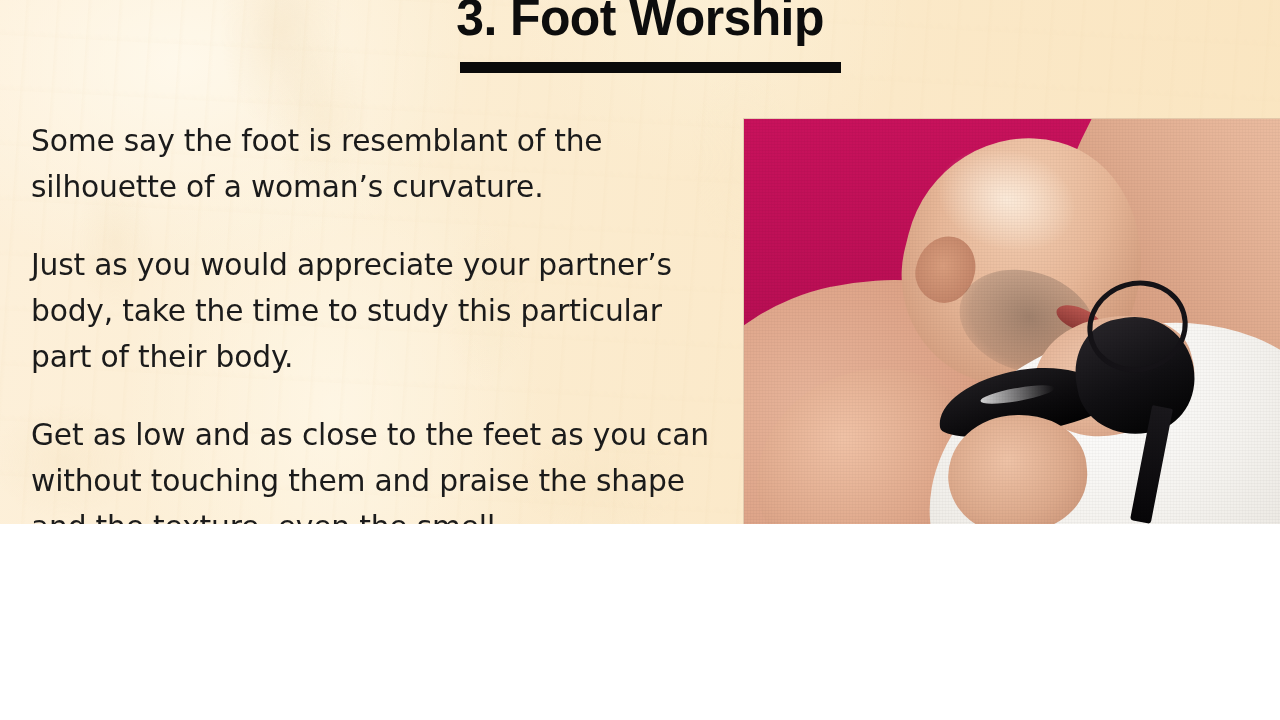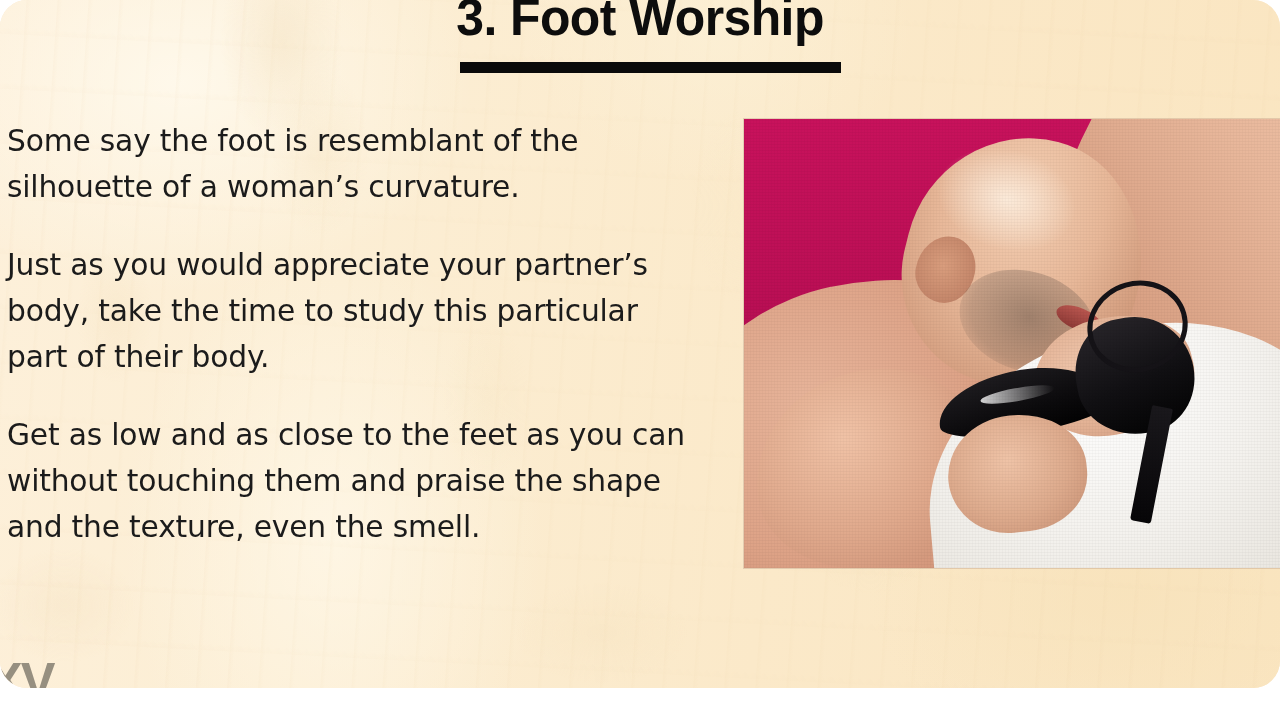--- a/index.html
+++ b/index.html
@@ -4,25 +4,24 @@
 <style>
   html, body {
     margin: 0;
     padding: 0;
     background: #ffffff;
   }
 
   #slide {
     position: relative;
     width: 1280px;
-    height: 688px;
+    height: 524px;
     overflow: hidden;
     background: #fcebd0;
     font-family: "Liberation Sans", sans-serif;
-    border-radius: 27px;
   }
 
   
   .bg-base {
     position: absolute;
     inset: 0;
     background:
       linear-gradient(100deg, #fdf0da 0%, #fceeD4 28%, #fbe9c9 62%, #fae5c0 100%);
   }
   .bg-wash {
@@ -88,21 +87,21 @@
     left: 460px;
     top: 62px;
     width: 381px;
     height: 11px;
     background: #0a0a0a;
   }
 
   
   .body-col {
     position: absolute;
-    left: 7px;
+    left: 31px;
     top: 118px;
     width: 700px;
   }
   .para {
     font-family: "DejaVu Sans", sans-serif;
     font-size: 30.5px;
     line-height: 46px;
     color: #1b1b1b;
     letter-spacing: -0.2px;
     margin: 0 0 32px 0;

